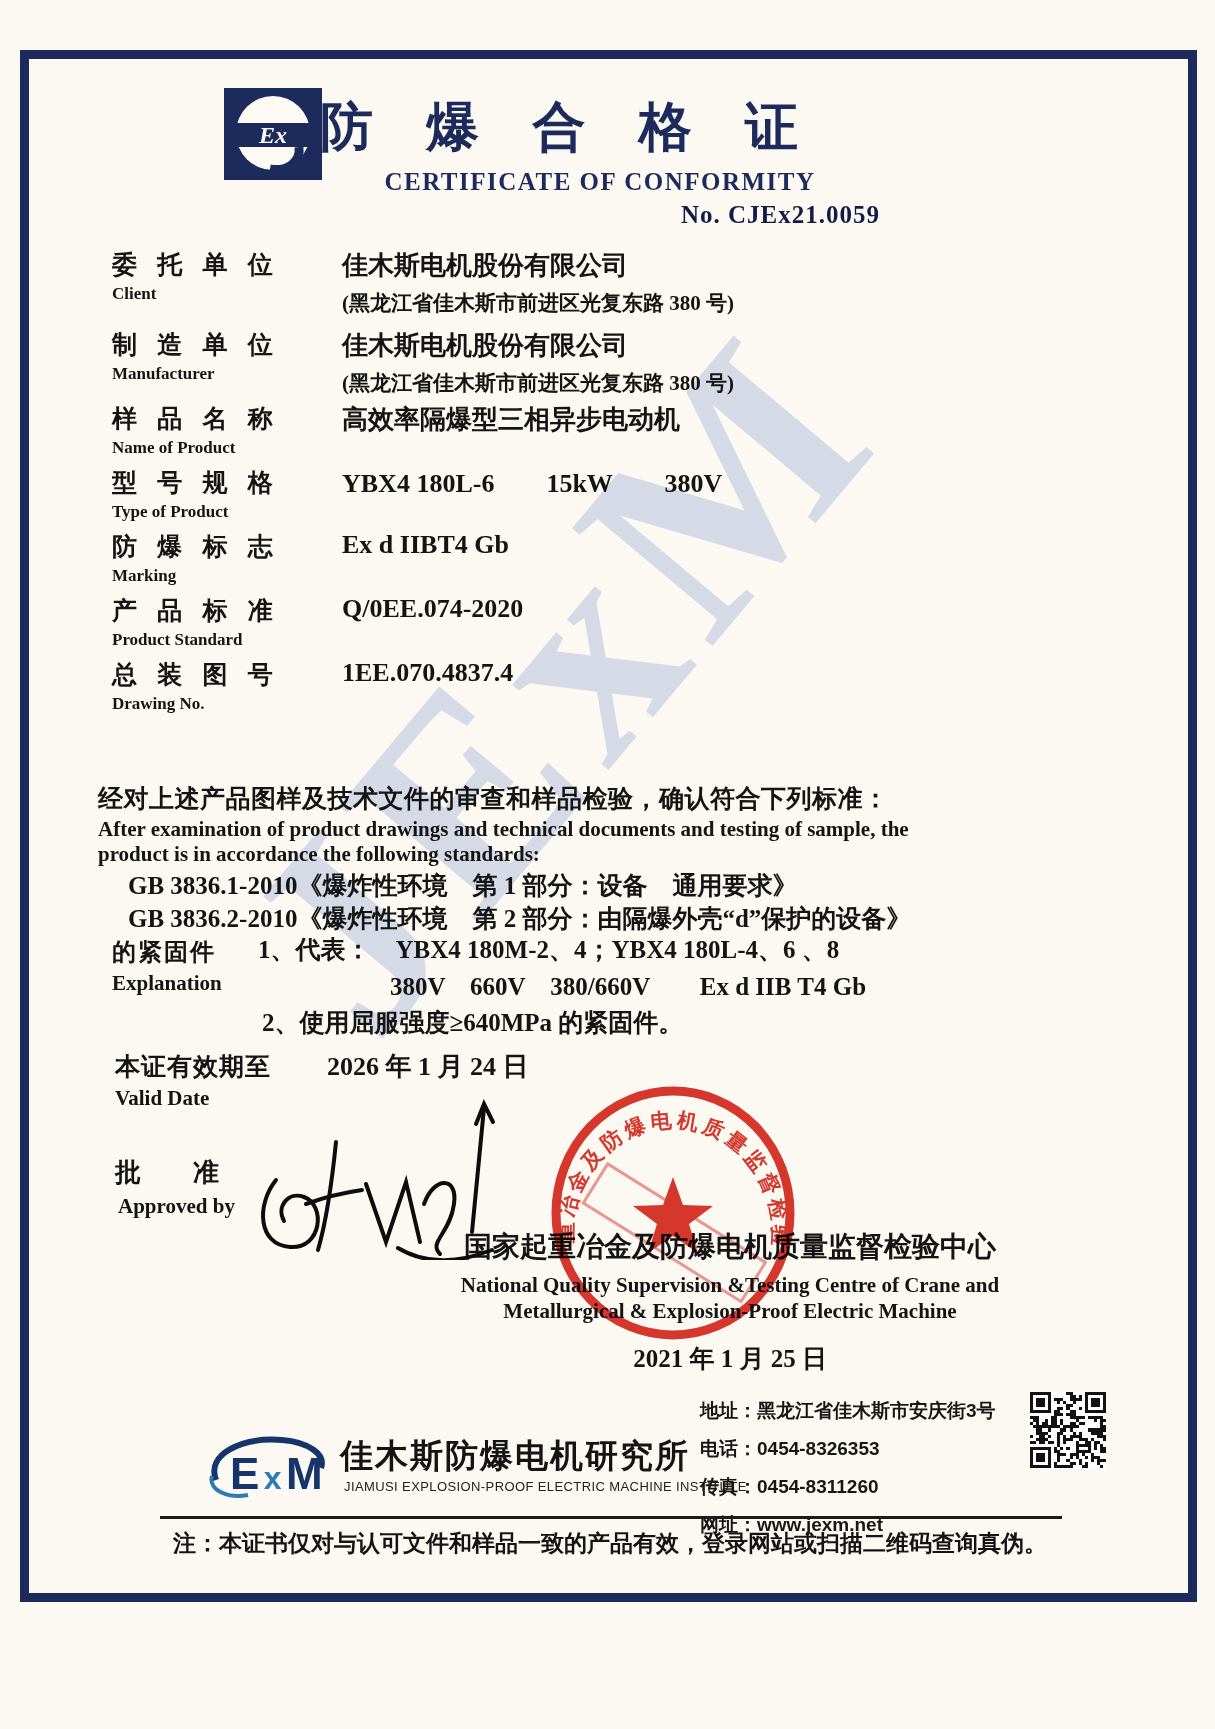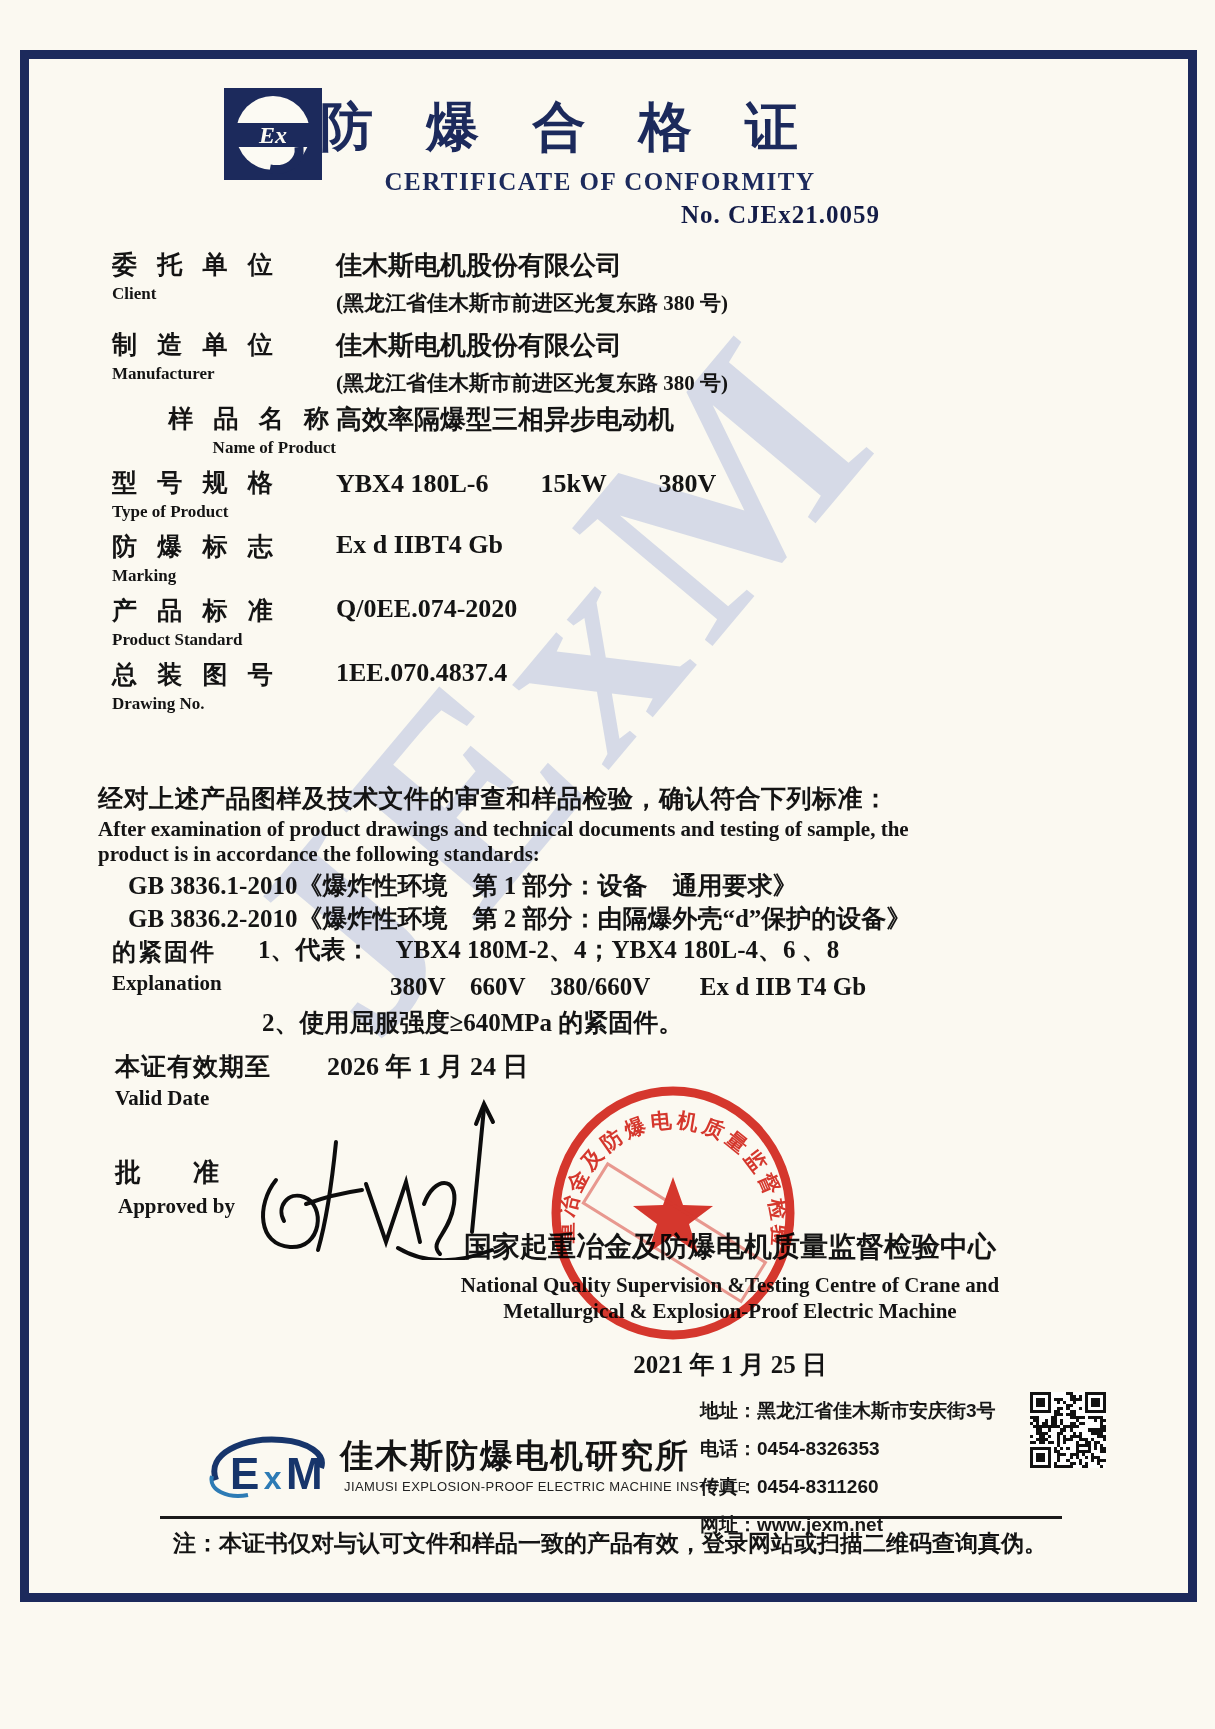--- a/index.html
+++ b/index.html
@@ -23,21 +23,21 @@
   }
   .z2{z-index:2;}
   
   .title-cn{left:320px;top:92px;width:560px;text-align:left;
     font-size:53px;font-weight:bold;color:#1c2a5c;letter-spacing:20px;white-space:nowrap;}
   .title-en{left:320px;top:168px;width:560px;text-align:center;
     font-size:25px;font-weight:bold;color:#1c2a5c;letter-spacing:1.5px;}
   .cert-no{left:320px;top:201px;width:560px;text-align:right;
     font-size:25px;font-weight:bold;color:#131c47;letter-spacing:1px;}
   
-  .row{position:absolute;left:112px;width:990px;display:flex;}
+  .row{position:absolute;left:112px;width:990px;display:flex;gap:6px;}
   .lab{width:224px;flex:0 0 224px;}
   .lcn{font-size:25px;font-weight:bold;letter-spacing:7px;white-space:nowrap;}
   .len{font-size:17px;font-weight:bold;margin-top:3px;letter-spacing:0;}
   .vmain{font-size:26px;font-weight:bold;white-space:nowrap;}
   .vsub{font-size:21px;font-weight:bold;margin-top:6px;white-space:nowrap;}
   
   .st-cn{left:98px;top:782px;font-size:25px;font-weight:bold;letter-spacing:0.5px;white-space:nowrap;}
   .st-en{left:98px;top:817px;width:880px;font-size:21px;font-weight:bold;line-height:25px;}
   .std1{left:128px;top:869px;font-size:25px;font-weight:bold;white-space:nowrap;}
   .std2{left:128px;top:902px;font-size:25px;font-weight:bold;white-space:nowrap;}
@@ -53,21 +53,21 @@
   .vd-val{left:327px;top:1049px;font-size:26px;font-weight:bold;}
   
   .ap-cn{left:115px;top:1155px;font-size:26px;font-weight:bold;}
   .ap-en{left:118px;top:1194px;font-size:21px;font-weight:bold;}
   .sig{left:248px;top:1080px;z-index:6;}
   .stamp{left:548px;top:1083px;z-index:7;mix-blend-mode:multiply;opacity:0.92;}
   
   .issuer{left:420px;top:1228px;width:620px;text-align:center;z-index:2;}
   .org-cn{font-size:28px;font-weight:bold;white-space:nowrap;}
   .org-en{font-size:21px;font-weight:bold;line-height:26px;margin-top:6px;}
-  .org-date{font-size:25px;font-weight:bold;margin-top:24px;}
+  .org-date{font-size:25px;font-weight:bold;margin-top:18px;}
   
   .flogo{left:202px;top:1432px;}
   .inst-cn{left:340px;top:1434px;font-size:33px;font-weight:bold;letter-spacing:2px;
     font-family:"Liberation Sans","DejaVu Sans",sans-serif;white-space:nowrap;}
   .inst-en{left:344px;top:1479px;font-size:13px;color:#222;letter-spacing:0.4px;
     font-family:"Liberation Sans","DejaVu Sans",sans-serif;white-space:nowrap;}
   .contact{left:700px;top:1398px;font-family:"Liberation Sans","DejaVu Sans",sans-serif;}
   .c-row{font-size:19px;font-weight:bold;margin-bottom:12px;white-space:nowrap;color:#161616;}
   .qr{left:1030px;top:1392px;}
   .rule{left:160px;top:1516px;width:902px;height:3px;background:#1b1b1b;}
@@ -108,21 +108,21 @@
   <div class="lab">
     <div class="lcn">制 造 单 位</div>
     <div class="len">Manufacturer</div>
   </div>
   <div>
     <div class="vmain">佳木斯电机股份有限公司</div>
     <div class="vsub">(黑龙江省佳木斯市前进区光复东路 380 号)</div>
   </div>
 </div>
 
-<div class="row z2" style="top:402px;text-align:right;">
+<div class="row z2" style="top:402px;">
   <div class="lab">
     <div class="lcn">样 品 名 称</div>
     <div class="len">Name of Product</div>
   </div>
   <div>
     <div class="vmain">高效率隔爆型三相异步电动机</div>
   </div>
 </div>
 
 <div class="row z2" style="top:466px;">

